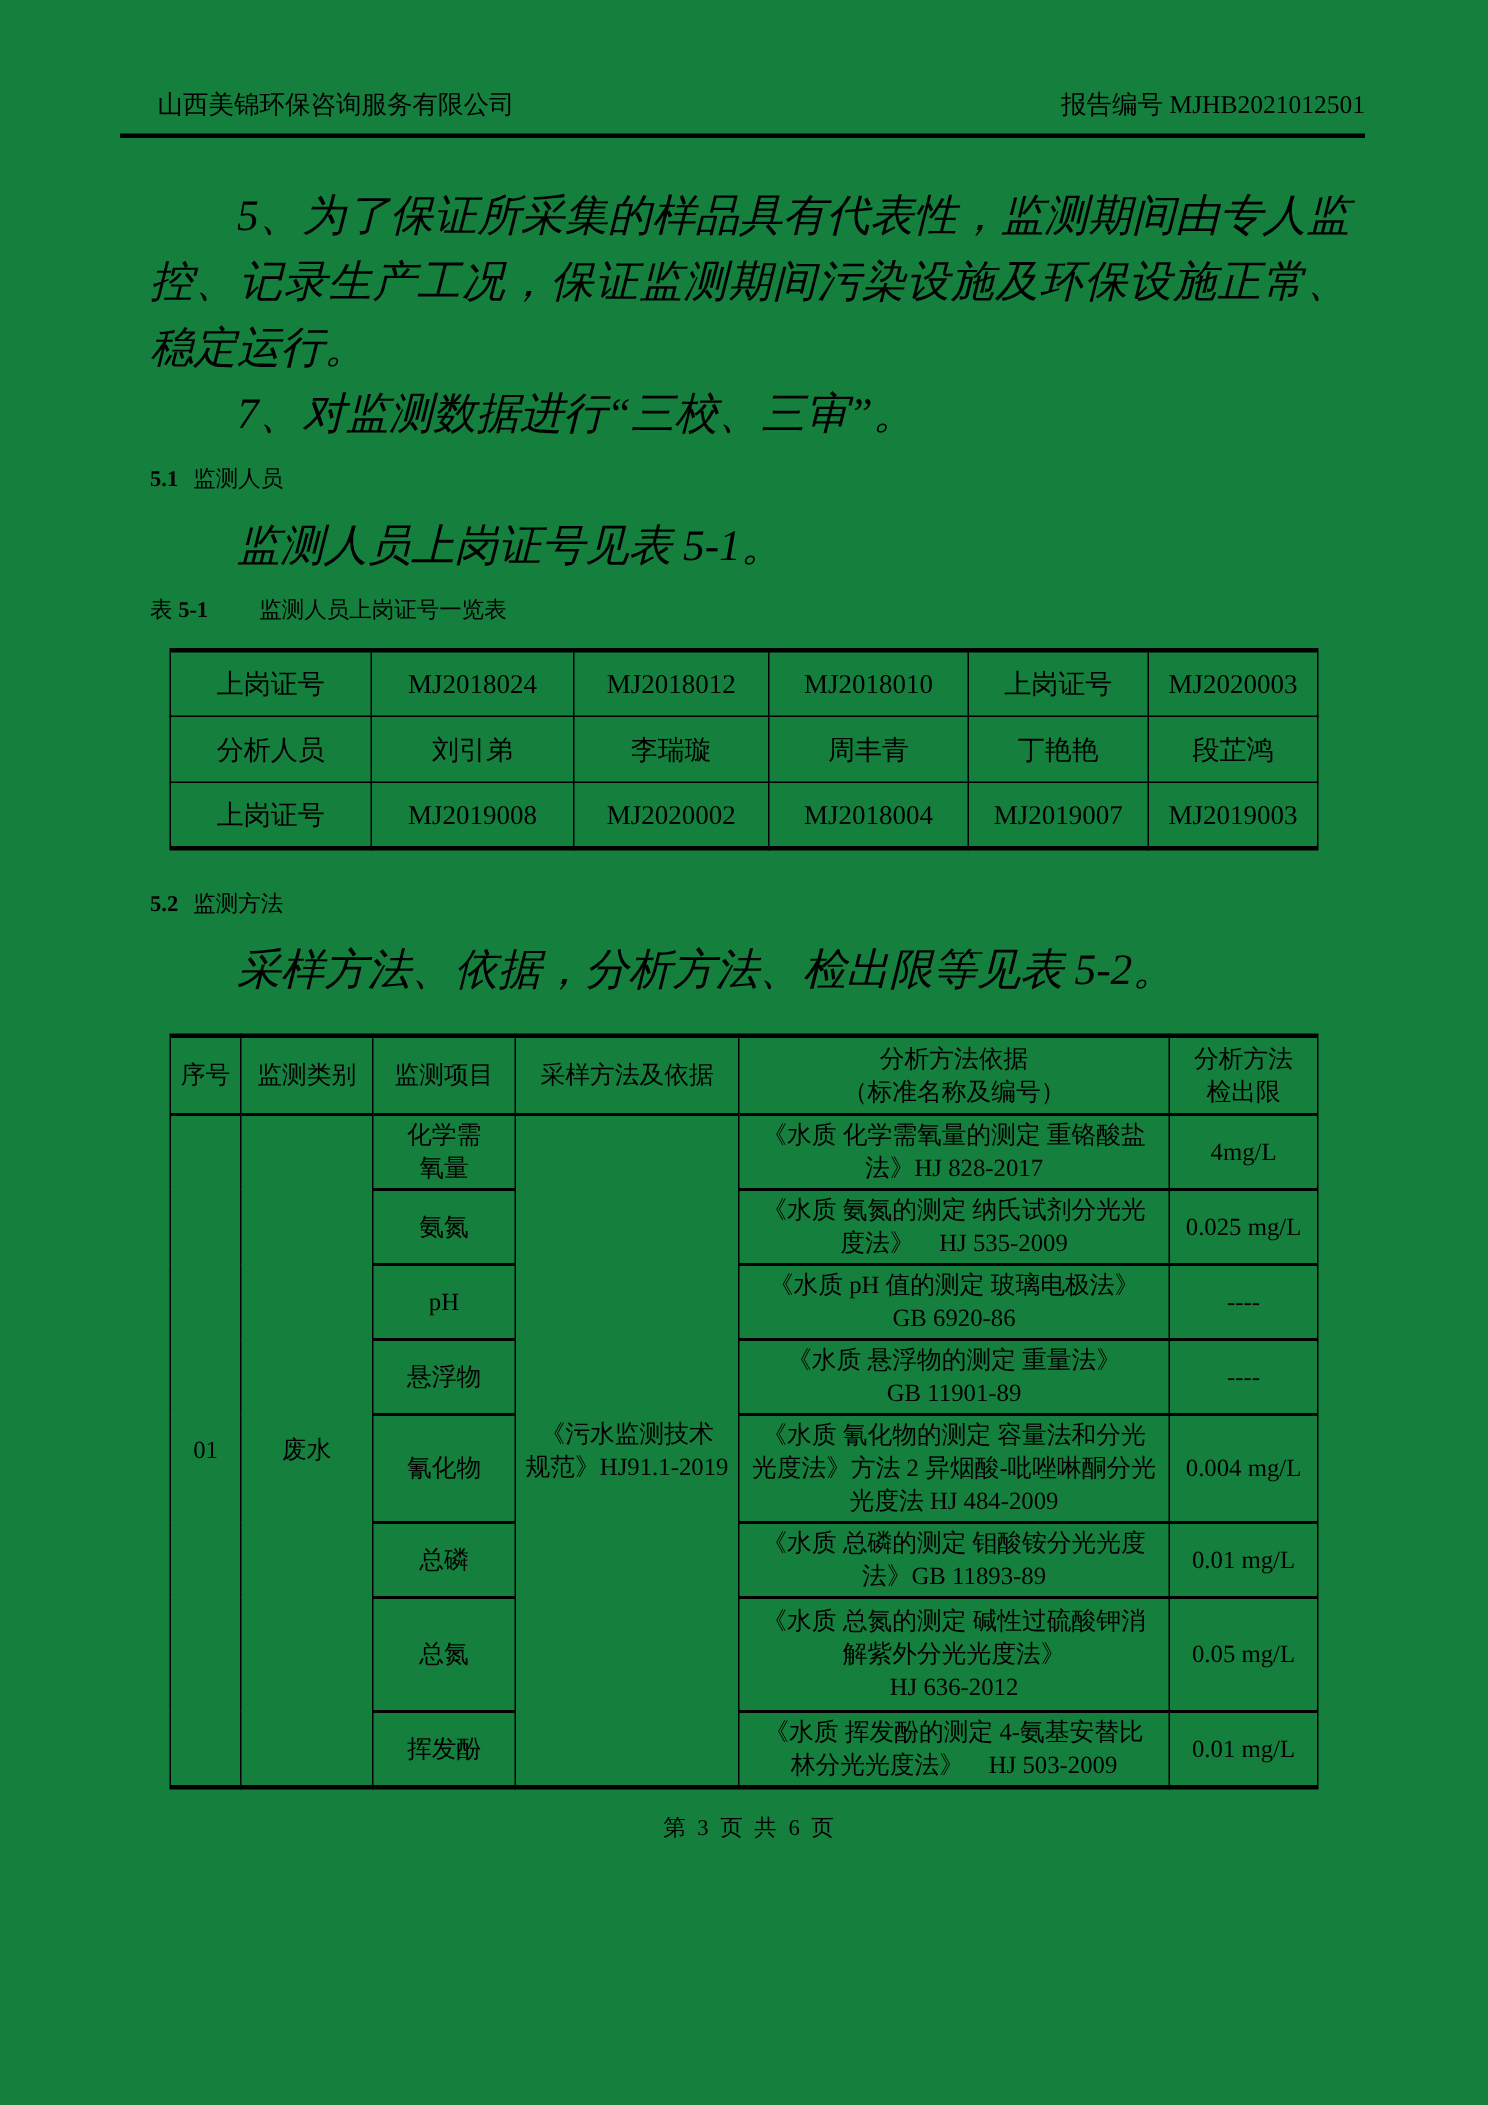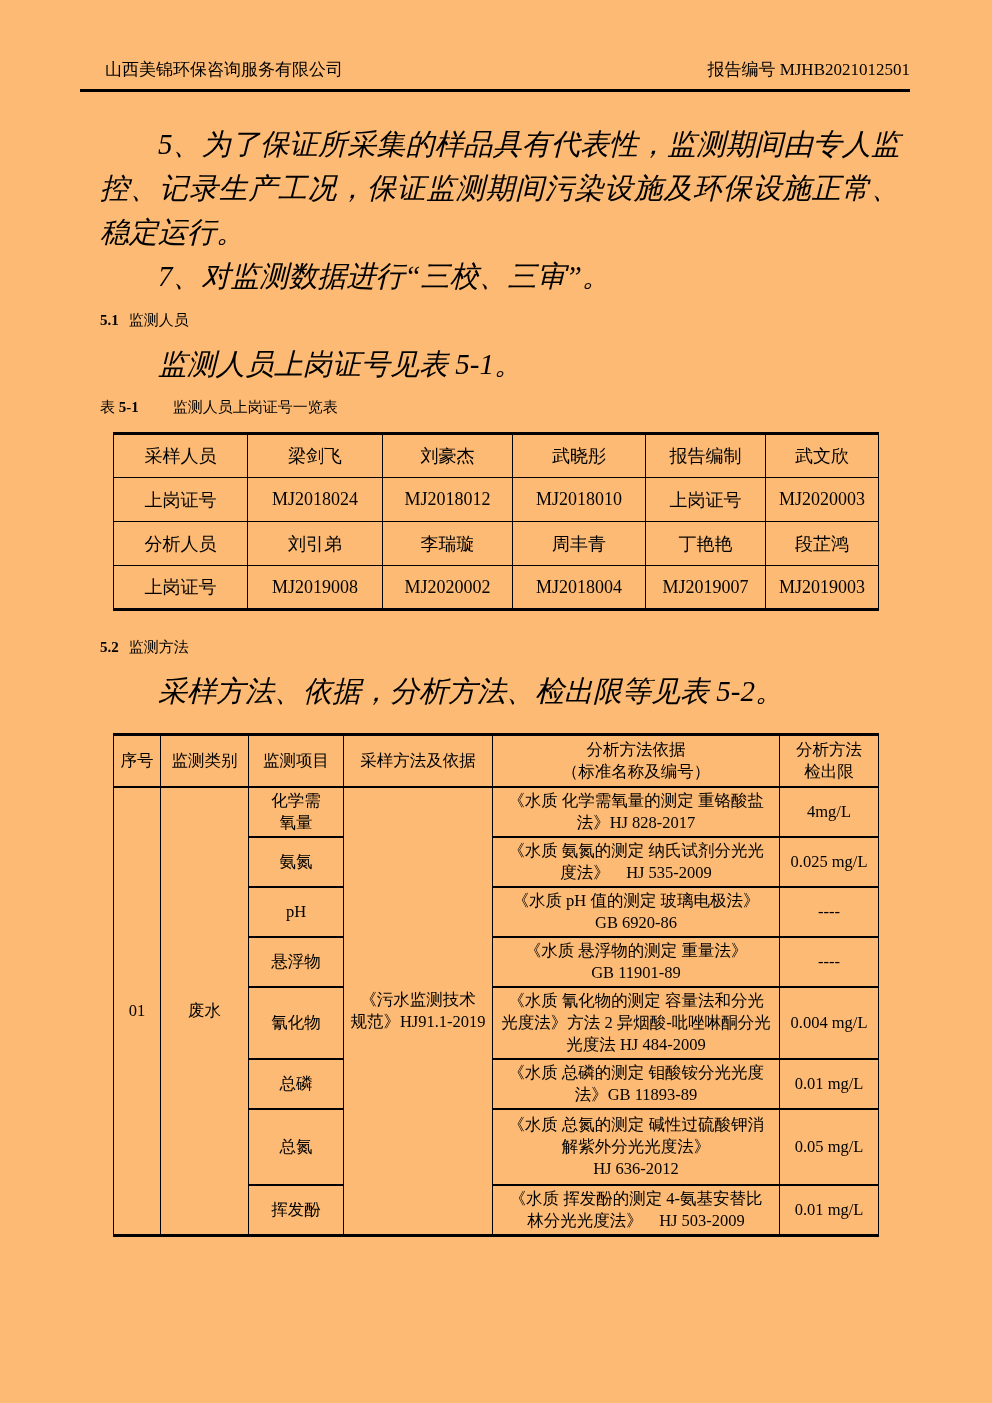--- a/index.html
+++ b/index.html
@@ -1,19 +1,19 @@
 <!DOCTYPE html>
 <html><head>
 <meta charset="utf-8">
 <style>
   * { margin:0; padding:0; box-sizing:border-box; }
   html,body { background:#ffffff; }
   .page {
     width:992px; height:1403px;
-    background:#fdba74; color:#000;
+    background:#15803d; color:#000;
     font-family:"Liberation Serif","DejaVu Serif",serif;
     padding:58px 82px 0 80px;
     position:relative; overflow:hidden;
     margin:0 auto;
   }
   
   .hdr { display:flex; justify-content:space-between; align-items:flex-end;
          font-size:17px; padding-left:25px; padding-bottom:8px; }
   .hdr-rule { border-bottom:3px solid #000; }
   
@@ -70,28 +70,20 @@
     <table class="t51">
       <colgroup>
         <col style="width:134px">
           <col style="width:135px">
           <col style="width:130px">
         <col style="width:133px">
           <col style="width:120px">
           <col style="width:113px">
       </colgroup>
       <tbody>
-        <tr>
-          <td>采样人员</td>
-          <td>梁剑飞</td>
-          <td>刘豪杰</td>
-          <td>武晓彤</td>
-          <td>报告编制</td>
-          <td>武文欣</td>
-        </tr>
         <tr>
           <td>上岗证号</td>
           <td>MJ2018024</td>
           <td>MJ2018012</td>
           <td>MJ2018010</td>
           <td>上岗证号</td>
           <td>MJ2020003</td>
         </tr>
         <tr>
           <td>分析人员</td>
@@ -190,15 +182,16 @@
           <td>挥发酚</td>
           <td>《水质 挥发酚的测定 4-氨基安替比
 林分光光度法》　HJ 503-2009</td>
           <td>0.01 mg/L</td>
         </tr>
       </tbody>
     </table>
 
 
 
+    <div class="footer">第 3 页 共 6 页</div>
 
   </div>
 </div>
 
 </body></html>

